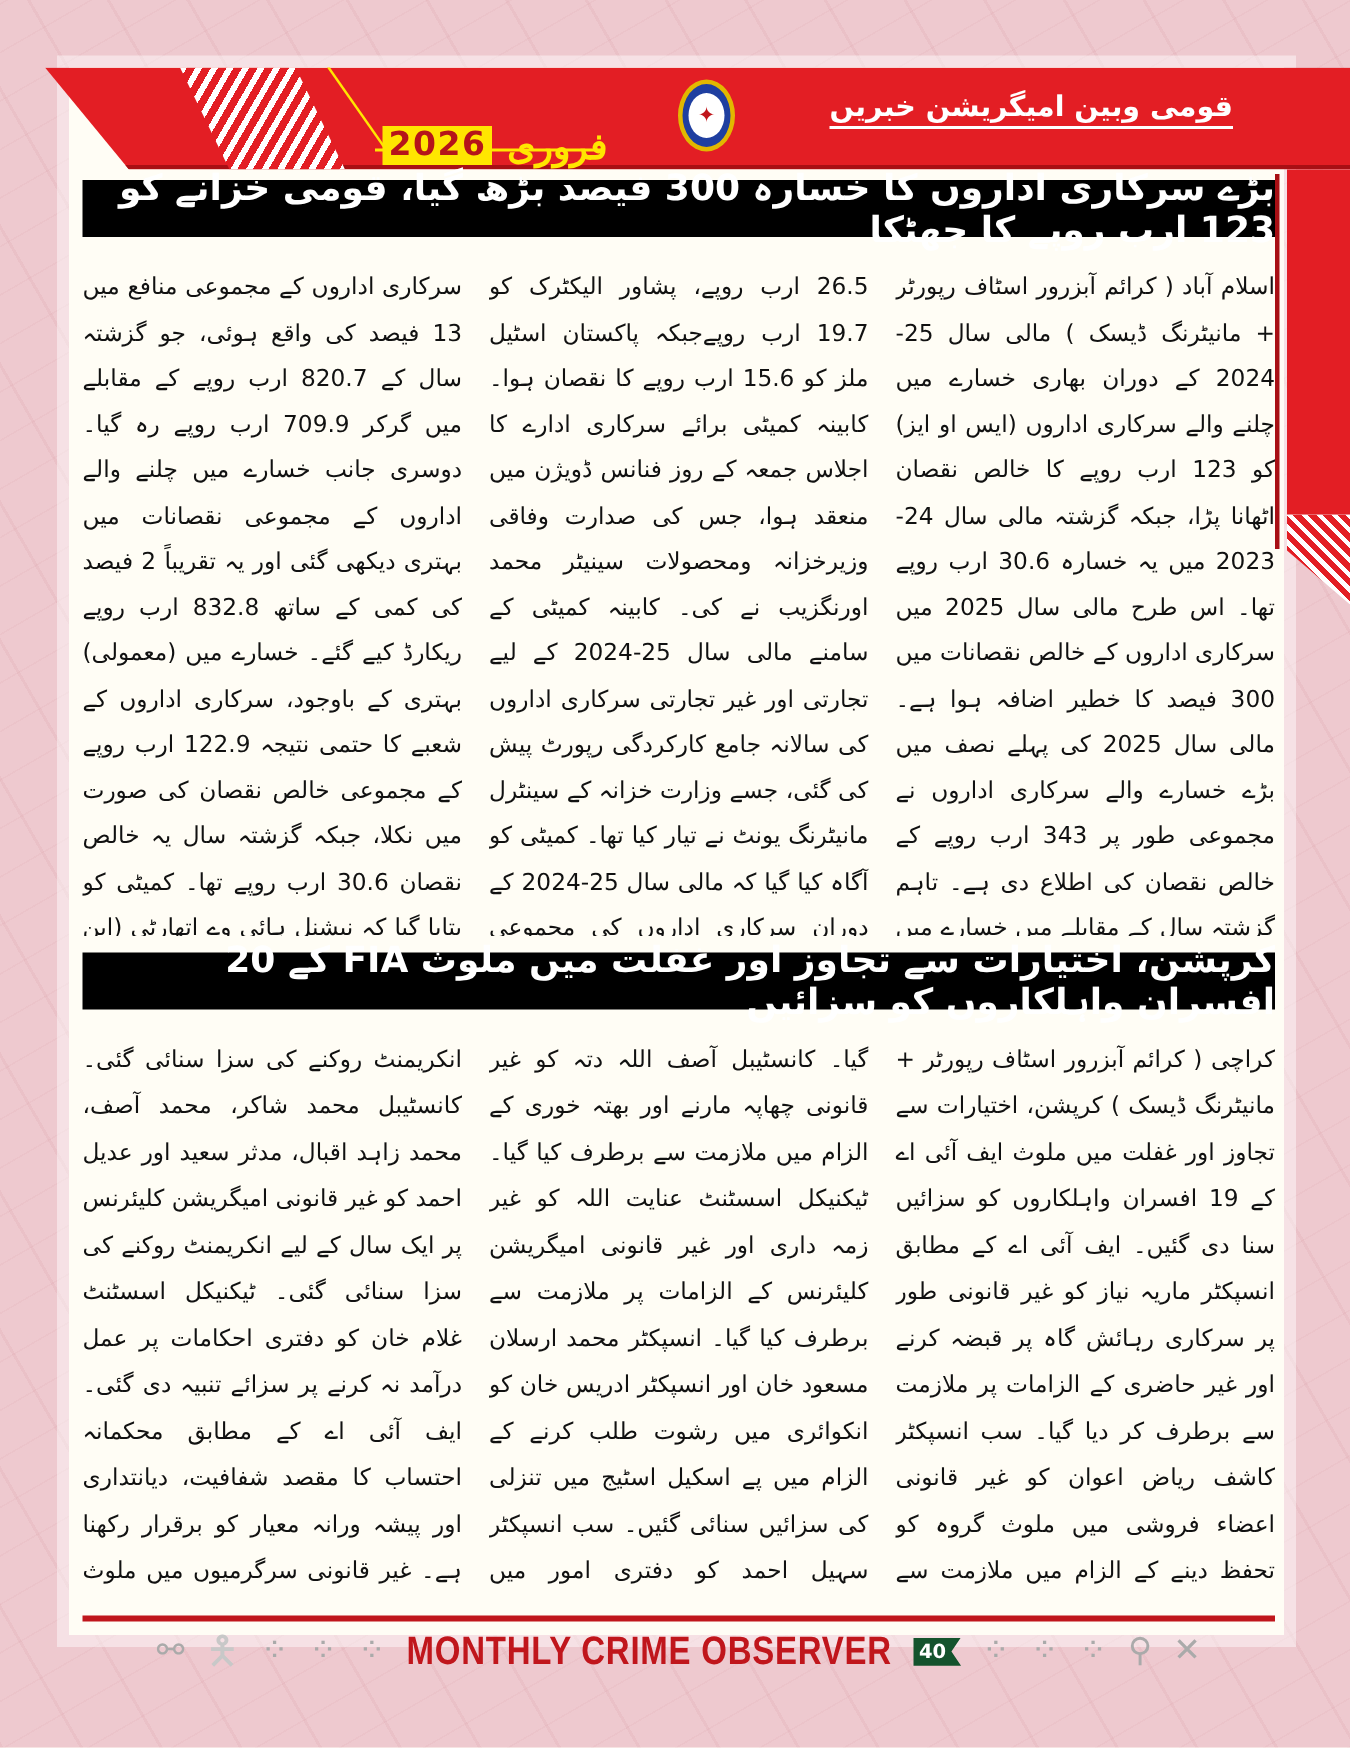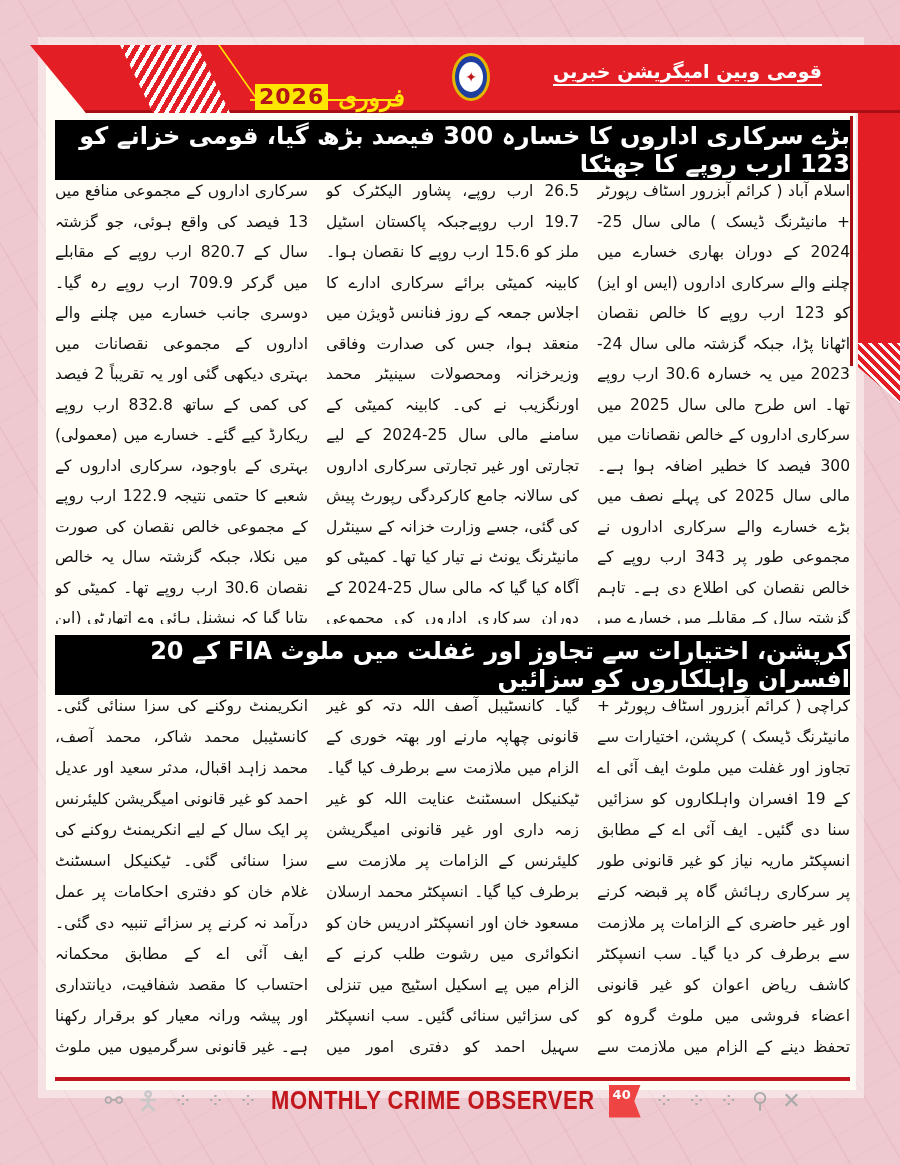--- a/index.html
+++ b/index.html
@@ -68,21 +68,21 @@
   .right-rail-stripes {
     position: absolute; left: 858px; top: 343px; width: 42px; height: 60px;
     background: repeating-linear-gradient(45deg, #fff 0 3px, #e31e24 3px 7px);
     clip-path: polygon(0 0, 100% 0, 100% 100%, 0 40%);
   }
   .right-rail-line {
     position: absolute; left: 850px; top: 116px; width: 3px; height: 250px; background: #a80f14;
   }
   
   .headline {
-    position: absolute; left: 55px; width: 795px; height: 60px; background: #000;
+    position: absolute; left: 55px; width: 795px; height: 38px; background: #000;
     color: #fff; display: flex; align-items: center; justify-content: center;
     font-size: 24px; font-weight: bold; direction: rtl; font-family: "DejaVu Sans", sans-serif;
   }
   .headline.h1 { top: 120px; }
   .headline.h2 { top: 635px; }
   
   .cols {
     position: absolute; left: 55px; width: 795px; display: flex; flex-direction: row-reverse; gap: 18px;
   }
   .cols.a1 { top: 176px; height: 448px; }
@@ -98,21 +98,21 @@
   .footer {
     position: absolute; left: 55px; top: 1082px; width: 795px; height: 38px;
     display: flex; align-items: center; justify-content: center; gap: 14px; direction: ltr;
   }
   .footer .ico { color: #aaa; font-size: 22px; line-height: 1; }
   .footer .brand {
     color: #c0161c; font-weight: bold; font-size: 22px; font-family: "Liberation Sans", sans-serif;
     letter-spacing: 0.5px; transform: scaleY(1.2);
   }
   .page-badge {
-    background: #ef4444; color: #fff; font-weight: bold; font-size: 13px; padding: 2px 10px 16px 4px;
+    background: #14532d; color: #fff; font-weight: bold; font-size: 13px; padding: 2px 10px 2px 4px;
     clip-path: polygon(0 0, 100% 0, 80% 50%, 100% 100%, 0 100%);
   }
 </style>
 </head>
 <body>
 
 <div class="page"></div>
 
 <div class="header"></div>
 <div class="header-stripes"></div>

